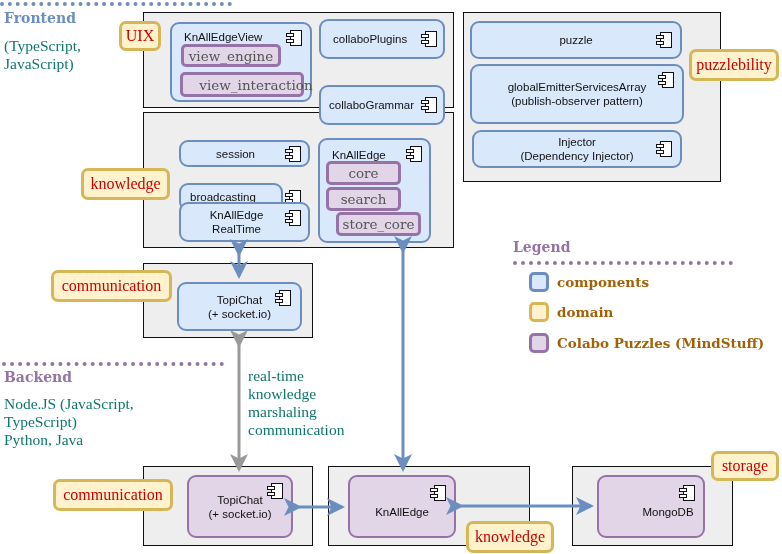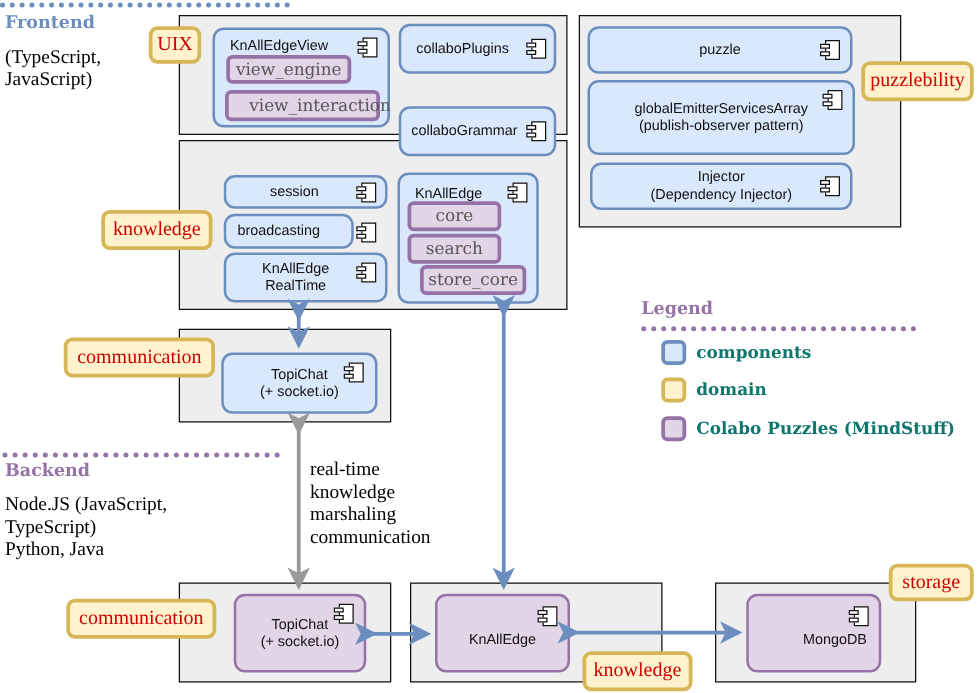--- a/index.html
+++ b/index.html
@@ -13,24 +13,24 @@
   .comp.purple { background:#e1d5e7; border-color:#9673a6; }
   .puz { background:#e1d5e7; border:3px solid #9673a6; border-radius:5px;
          font-family:"DejaVu Serif", serif; font-size:13.5px; color:#555; display:flex; align-items:center; justify-content:center; }
   .dom { background:#fff2cc; border:3px solid #d6b656; border-radius:7px;
          font-family:"Liberation Serif", serif; font-size:16px; color:#cc0000;
          display:flex; align-items:center; justify-content:center; }
   .ic { position:absolute; width:12px; height:16px; border:1.3px solid #111; background:#fff; box-sizing:border-box; }
   .ic::before, .ic::after { content:""; position:absolute; left:-5px; width:8px; height:4px; border:1.3px solid #111; background:#fff; box-sizing:border-box; }
   .ic::before { top:2px; } .ic::after { top:8px; }
   .title { font-family:"DejaVu Serif", serif; font-weight:bold; font-size:14px; }
-  .red { font-family:"Liberation Serif", serif; color:#000000; font-size:15.5px; line-height:18px; }
+  .red { font-family:"Liberation Serif", serif; color:#0f766e; font-size:15.5px; line-height:18px; }
   .dots { height:0; border-top:4px dotted; }
   .lg-box { width:20px; height:20px; border-radius:5px; border:3px solid; box-sizing:border-box; }
-  .lg-text { font-family:"DejaVu Serif", serif; font-weight:bold; font-size:13.5px; color:#0f766e; }
+  .lg-text { font-family:"DejaVu Serif", serif; font-weight:bold; font-size:13.5px; color:#a16207; }
 </style>
 </head>
 <body>
 
 <div class="abs dots" style="left:0;top:2px;width:232px;border-color:#6c8ebf;"></div>
 <div class="abs title" style="left:4px;top:10px;color:#6c8ebf;">Frontend</div>
 <div class="abs red" style="left:4px;top:37px;">(TypeScript,</div>
 <div class="abs red" style="left:4px;top:55px;">JavaScript)</div>
 
 <div class="abs dots" style="left:2px;top:362px;width:222px;border-color:#9673a6;"></div>
@@ -73,21 +73,21 @@
   <span>Injector</span>
   <span>(Dependency Injector)</span>
   <span class="ic" style="left:186px;top:9px;"></span>
 </div>
 <div class="abs dom" style="left:689px;top:49px;width:90px;height:32px;">puzzlebility</div>
 
 <div class="abs comp" style="left:179px;top:140px;width:131px;height:27px;">
   <span style="margin-right:18px;">session</span>
   <span class="ic" style="left:108px;top:4px;"></span>
 </div>
-<div class="abs comp" style="left:179px;top:171px;width:104px;height:28px;">
+<div class="abs comp" style="left:179px;top:183px;width:104px;height:28px;">
   <span style="margin-right:16px;">broadcasting</span>
   <span class="ic" style="left:108px;top:5px;"></span>
 </div>
 <div class="abs comp" style="left:179px;top:202px;width:131px;height:40px;flex-direction:column;">
   <span style="margin-right:16px;">KnAllEdge</span>
   <span style="margin-right:16px;">RealTime</span>
   <span class="ic" style="left:108px;top:6px;"></span>
 </div>
 <div class="abs comp" style="left:318px;top:138px;width:113px;height:105px;">
   <span style="position:absolute;left:12px;top:8px;">KnAllEdge</span>

